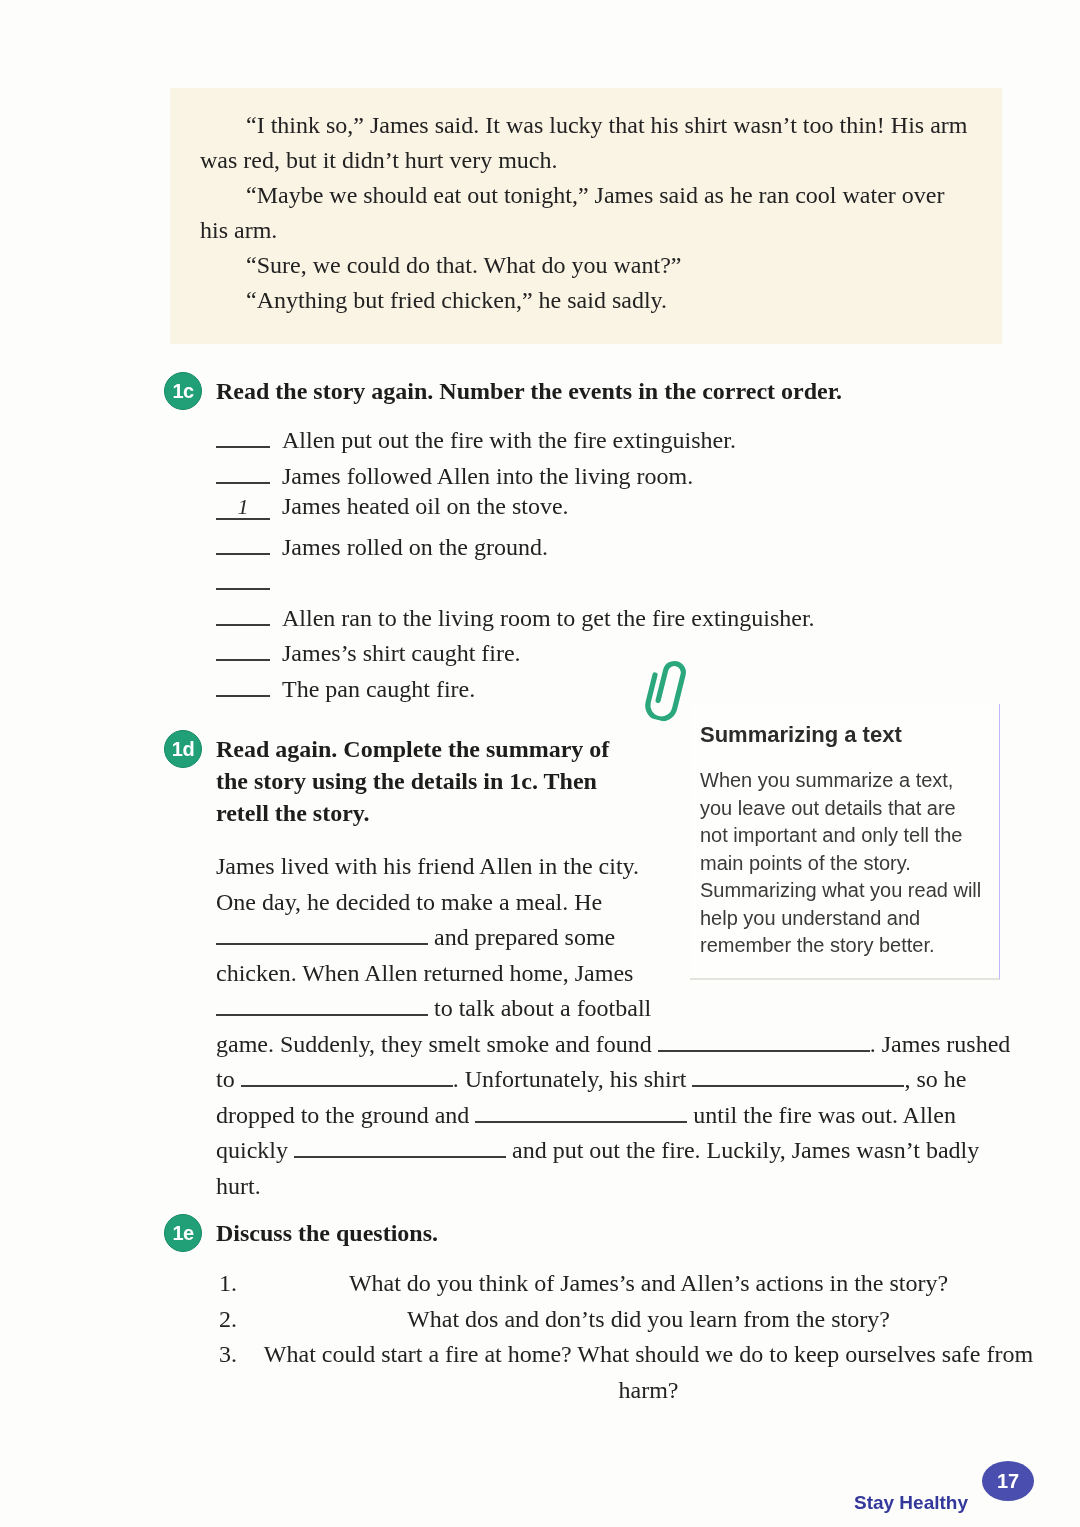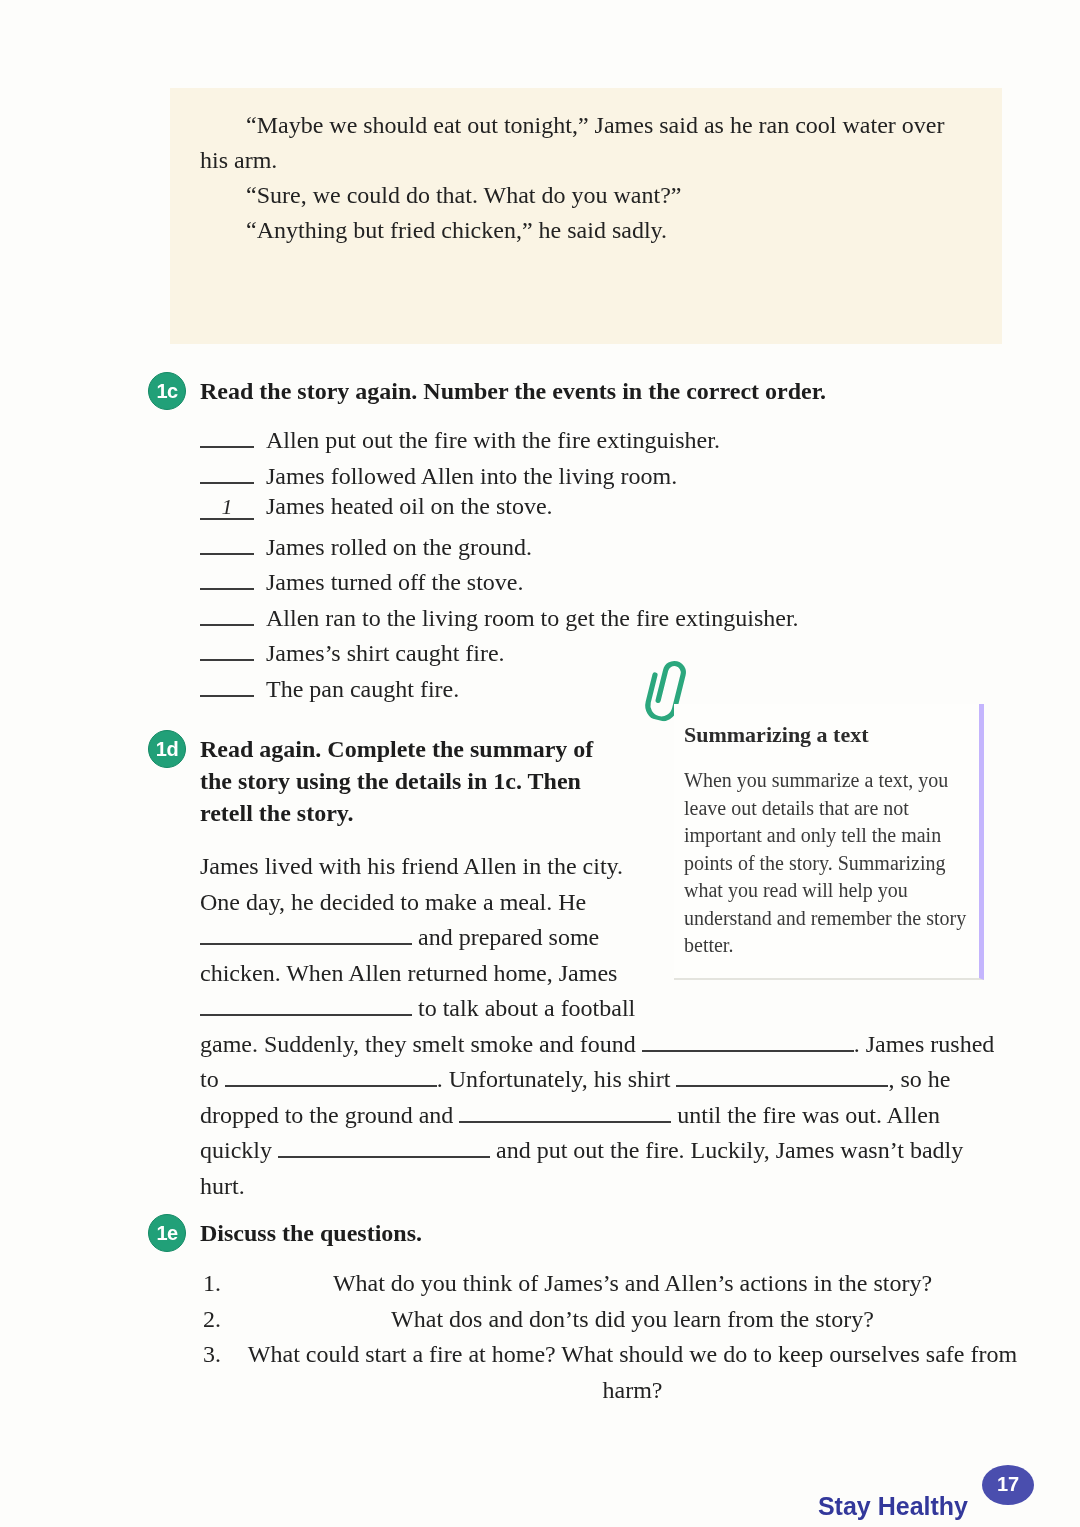--- a/index.html
+++ b/index.html
@@ -14,21 +14,21 @@
   
   .story-box {
     position:absolute; left:170px; top:88px; width:832px; height:256px;
     background:#faf4e4;
     padding:20px 28px 0 30px;
     font-size:24px; line-height:35px;
   }
   .story-box p { text-indent:46px; }
 
   
-  .section { position:absolute; left:148px; width:880px; }
+  .section { position:absolute; left:164px; width:880px; }
   .sec-head { display:flex; align-items:flex-start; gap:14px; }
   .badge {
     flex:0 0 auto;
     width:38px; height:38px; border-radius:50%;
     background:#21a078; border:1px solid #148a65;
     color:#ffffff;
     font-family:"Liberation Sans", sans-serif;
     font-weight:bold; font-size:20px;
     display:flex; align-items:center; justify-content:center;
     letter-spacing:-0.5px;
@@ -49,23 +49,23 @@
     color:#2a2a2a;
   }
 
   
   .sec-1d { top:730px; width:856px; }
   .tipbox {
     float:right; width:310px;
     margin:-26px 20px 16px 16px;
     padding:16px 12px 18px 10px;
     background:#fefefc;
-    border-right:5px solid #c4b5fd;
+    border-right:1px solid #c4b5fd;
     border-bottom:2px solid #e4e4de;
-    font-family:Liberation Serif, serif;
+    font-family:Liberation Sans, sans-serif;
   }
   .tipbox-title { font-weight:bold; font-size:22px; line-height:30px; color:#2c2c2c; }
   .tipbox-body { font-size:20px; line-height:27.5px; color:#3a3a3a; margin-top:17px; }
   .head-1d { max-width:456px; }
   .head-1d .head-text { max-width:404px; }
   .summary {
     margin:20px 0 12px 52px;
     font-size:24px; line-height:35.5px;
   }
   .blank-long {
@@ -86,32 +86,33 @@
     position:absolute; left:646px; top:658px; width:48px; height:64px;
     transform:rotate(14deg);
   }
 
   
   .footer {
     position:absolute; left:0; top:1448px; width:1034px;
     display:flex; justify-content:flex-end; align-items:center; gap:14px;
     font-family:"Liberation Sans", sans-serif;
   }
-  .footer-label { font-weight:bold; font-size:25px; color:#33389b;margin-top:44px; }
+  .footer-label { font-weight:bold; font-size:19px; color:#33389b;margin-top:44px; }
   .page-badge {
     width:52px; height:40px; border-radius:50%;
     background:#4a4eae; color:#ffffff;
     font-weight:bold; font-size:20px;
     display:flex; align-items:center; justify-content:center;
   }
 </style>
 </head>
 <body>
 
 <div class="story-box">
+  <p>“I think so,” James said. It was lucky that his shirt wasn’t too thin! His arm was red, but it didn’t hurt very much.</p>
   <p>“Maybe we should eat out tonight,” James said as he ran cool water over his arm.</p>
   <p>“Sure, we could do that. What do you want?”</p>
   <p>“Anything but fried chicken,” he said sadly.</p>
 </div>
 
 <div class="section" style="top:372px;">
   <div class="sec-head">
     <div class="badge">1c</div>
     <div class="head-text">Read the story again. Number the events in the correct order.</div>
   </div>
@@ -131,21 +132,20 @@
     <span class="event-text">James heated oil on the stove.</span>
   </div>
 
   <div class="event-row">
     <span class="event-slot"></span>
     <span class="event-text">James rolled on the ground.</span>
   </div>
 
   <div class="event-row">
     <span class="event-slot"></span>
-    <span class="event-text">James turned off the stove.</span>
   </div>
 
   <div class="event-row">
     <span class="event-slot"></span>
     <span class="event-text">Allen ran to the living room to get the fire extinguisher.</span>
   </div>
 
   <div class="event-row">
     <span class="event-slot"></span>
     <span class="event-text">James’s shirt caught fire.</span>

